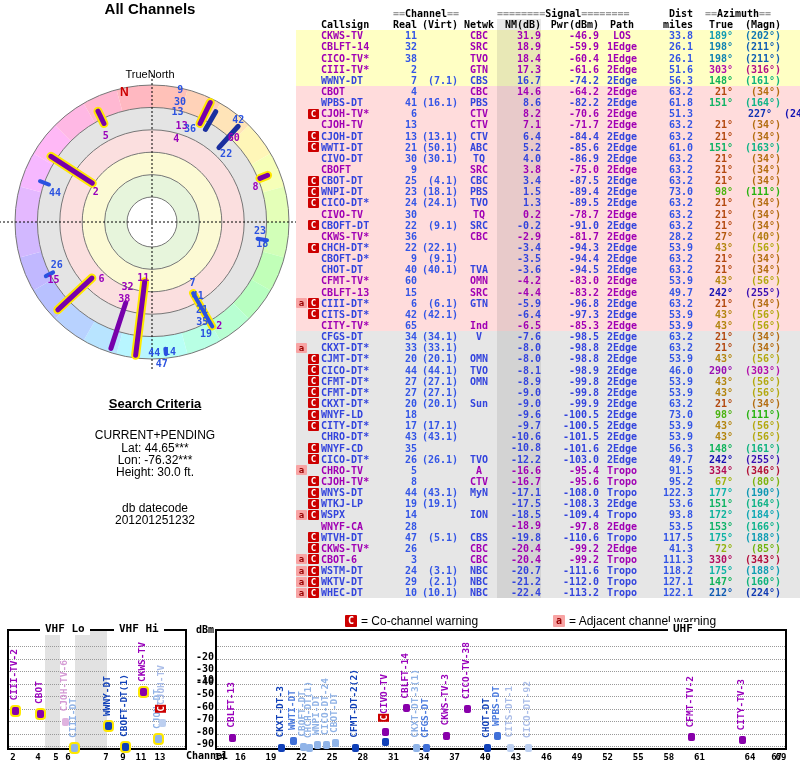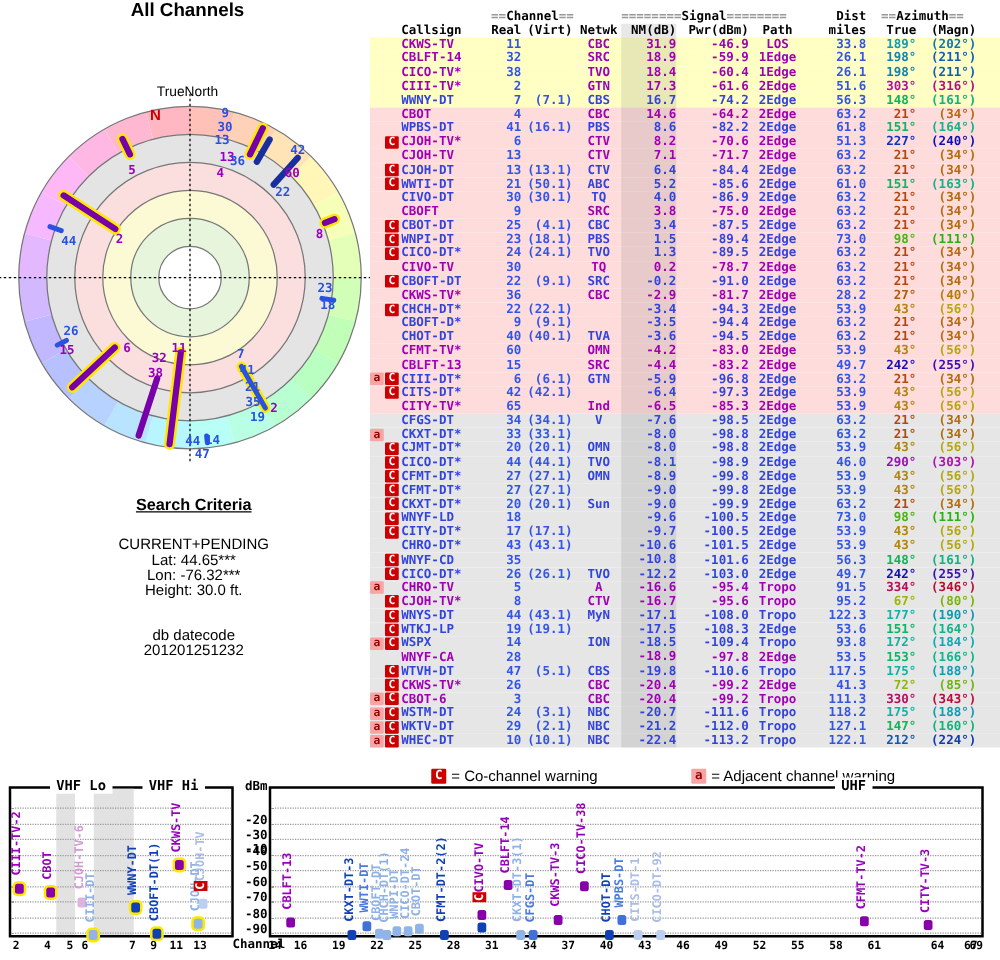--- a/index.html
+++ b/index.html
@@ -318,21 +318,21 @@
             <span class="wbox C">C</span>
           </span>
           <span class="cs ca">CJOH-TV*</span>
           <span class="re cb">6</span>
           <span class="vi cb"></span>
           <span class="ne ca">CTV</span>
           <span class="nm ca">8.2</span>
           <span class="pw ca">-70.6</span>
           <span class="pa ca">2Edge</span>
           <span class="di cb">51.3</span>
-          <span class="tr" style="color: rgb(15, 50, 179);">227°</span>
+          <span class="tr" style="color: rgb(15, 50, 179); padding-left: 39px;">227°</span>
           <span class="mg" style="color: rgb(15, 15, 179);">(240°)</span>
         </div>
         <div class="trow bp">
           <span class="wa"></span>
           <span class="wc"></span>
           <span class="cs ca">CJOH-TV</span>
           <span class="re cb">13</span>
           <span class="vi cb"></span>
           <span class="ne ca">CTV</span>
           <span class="nm ca">7.1</span>

